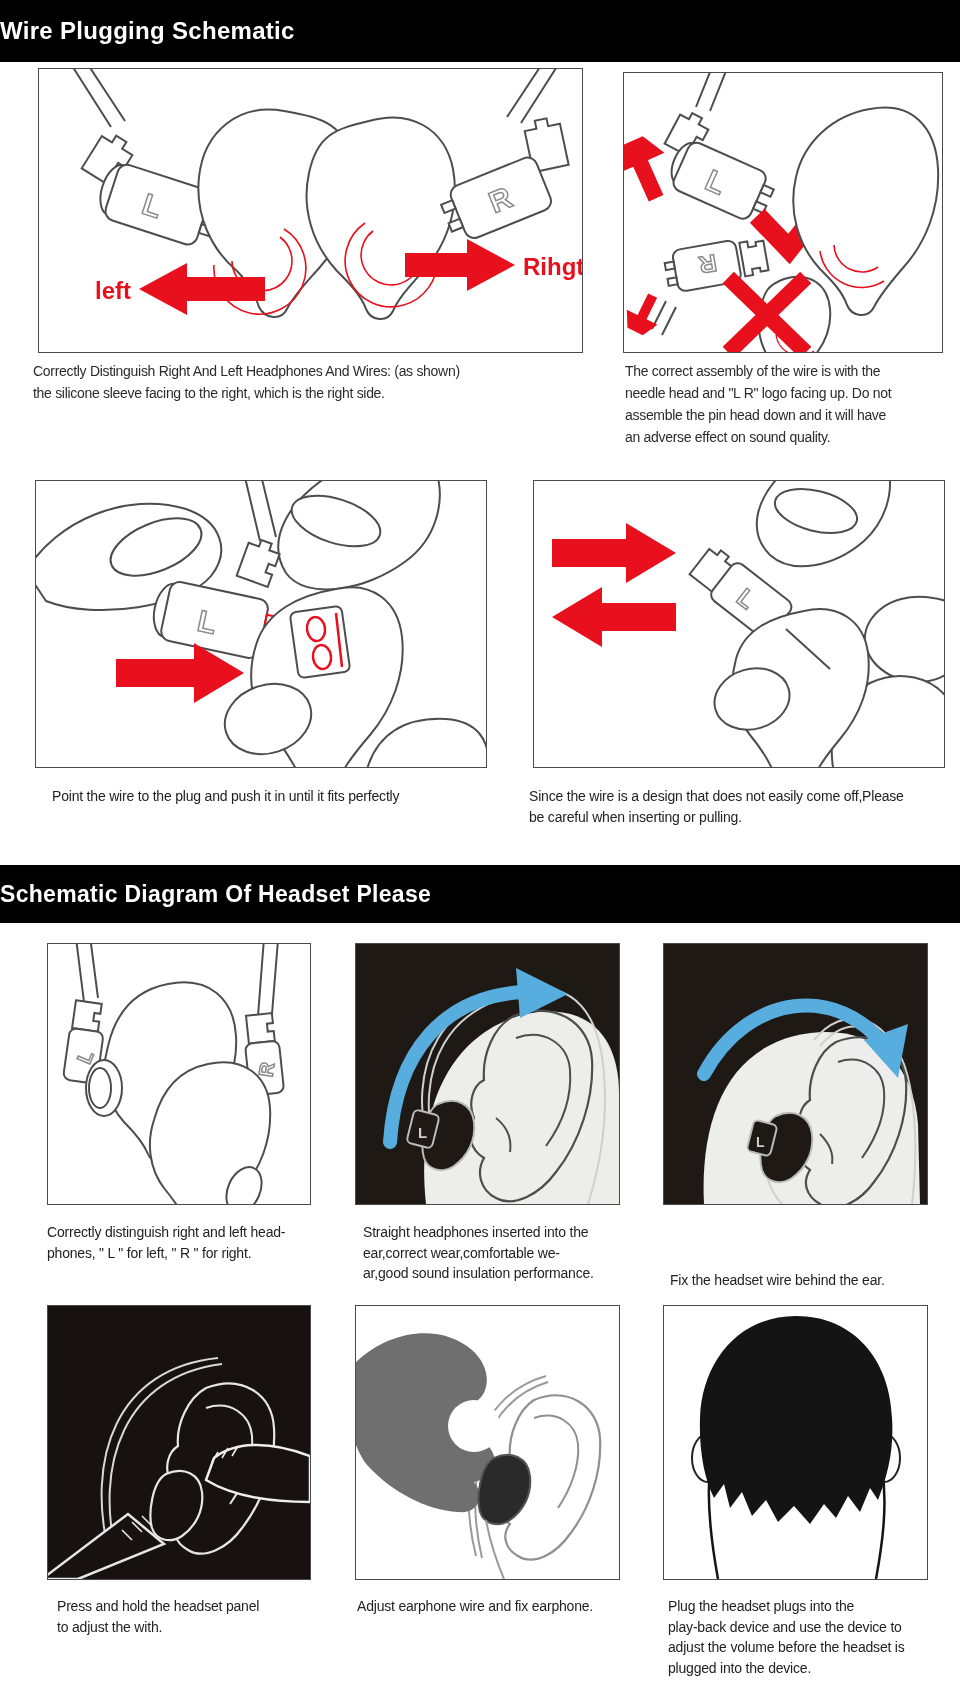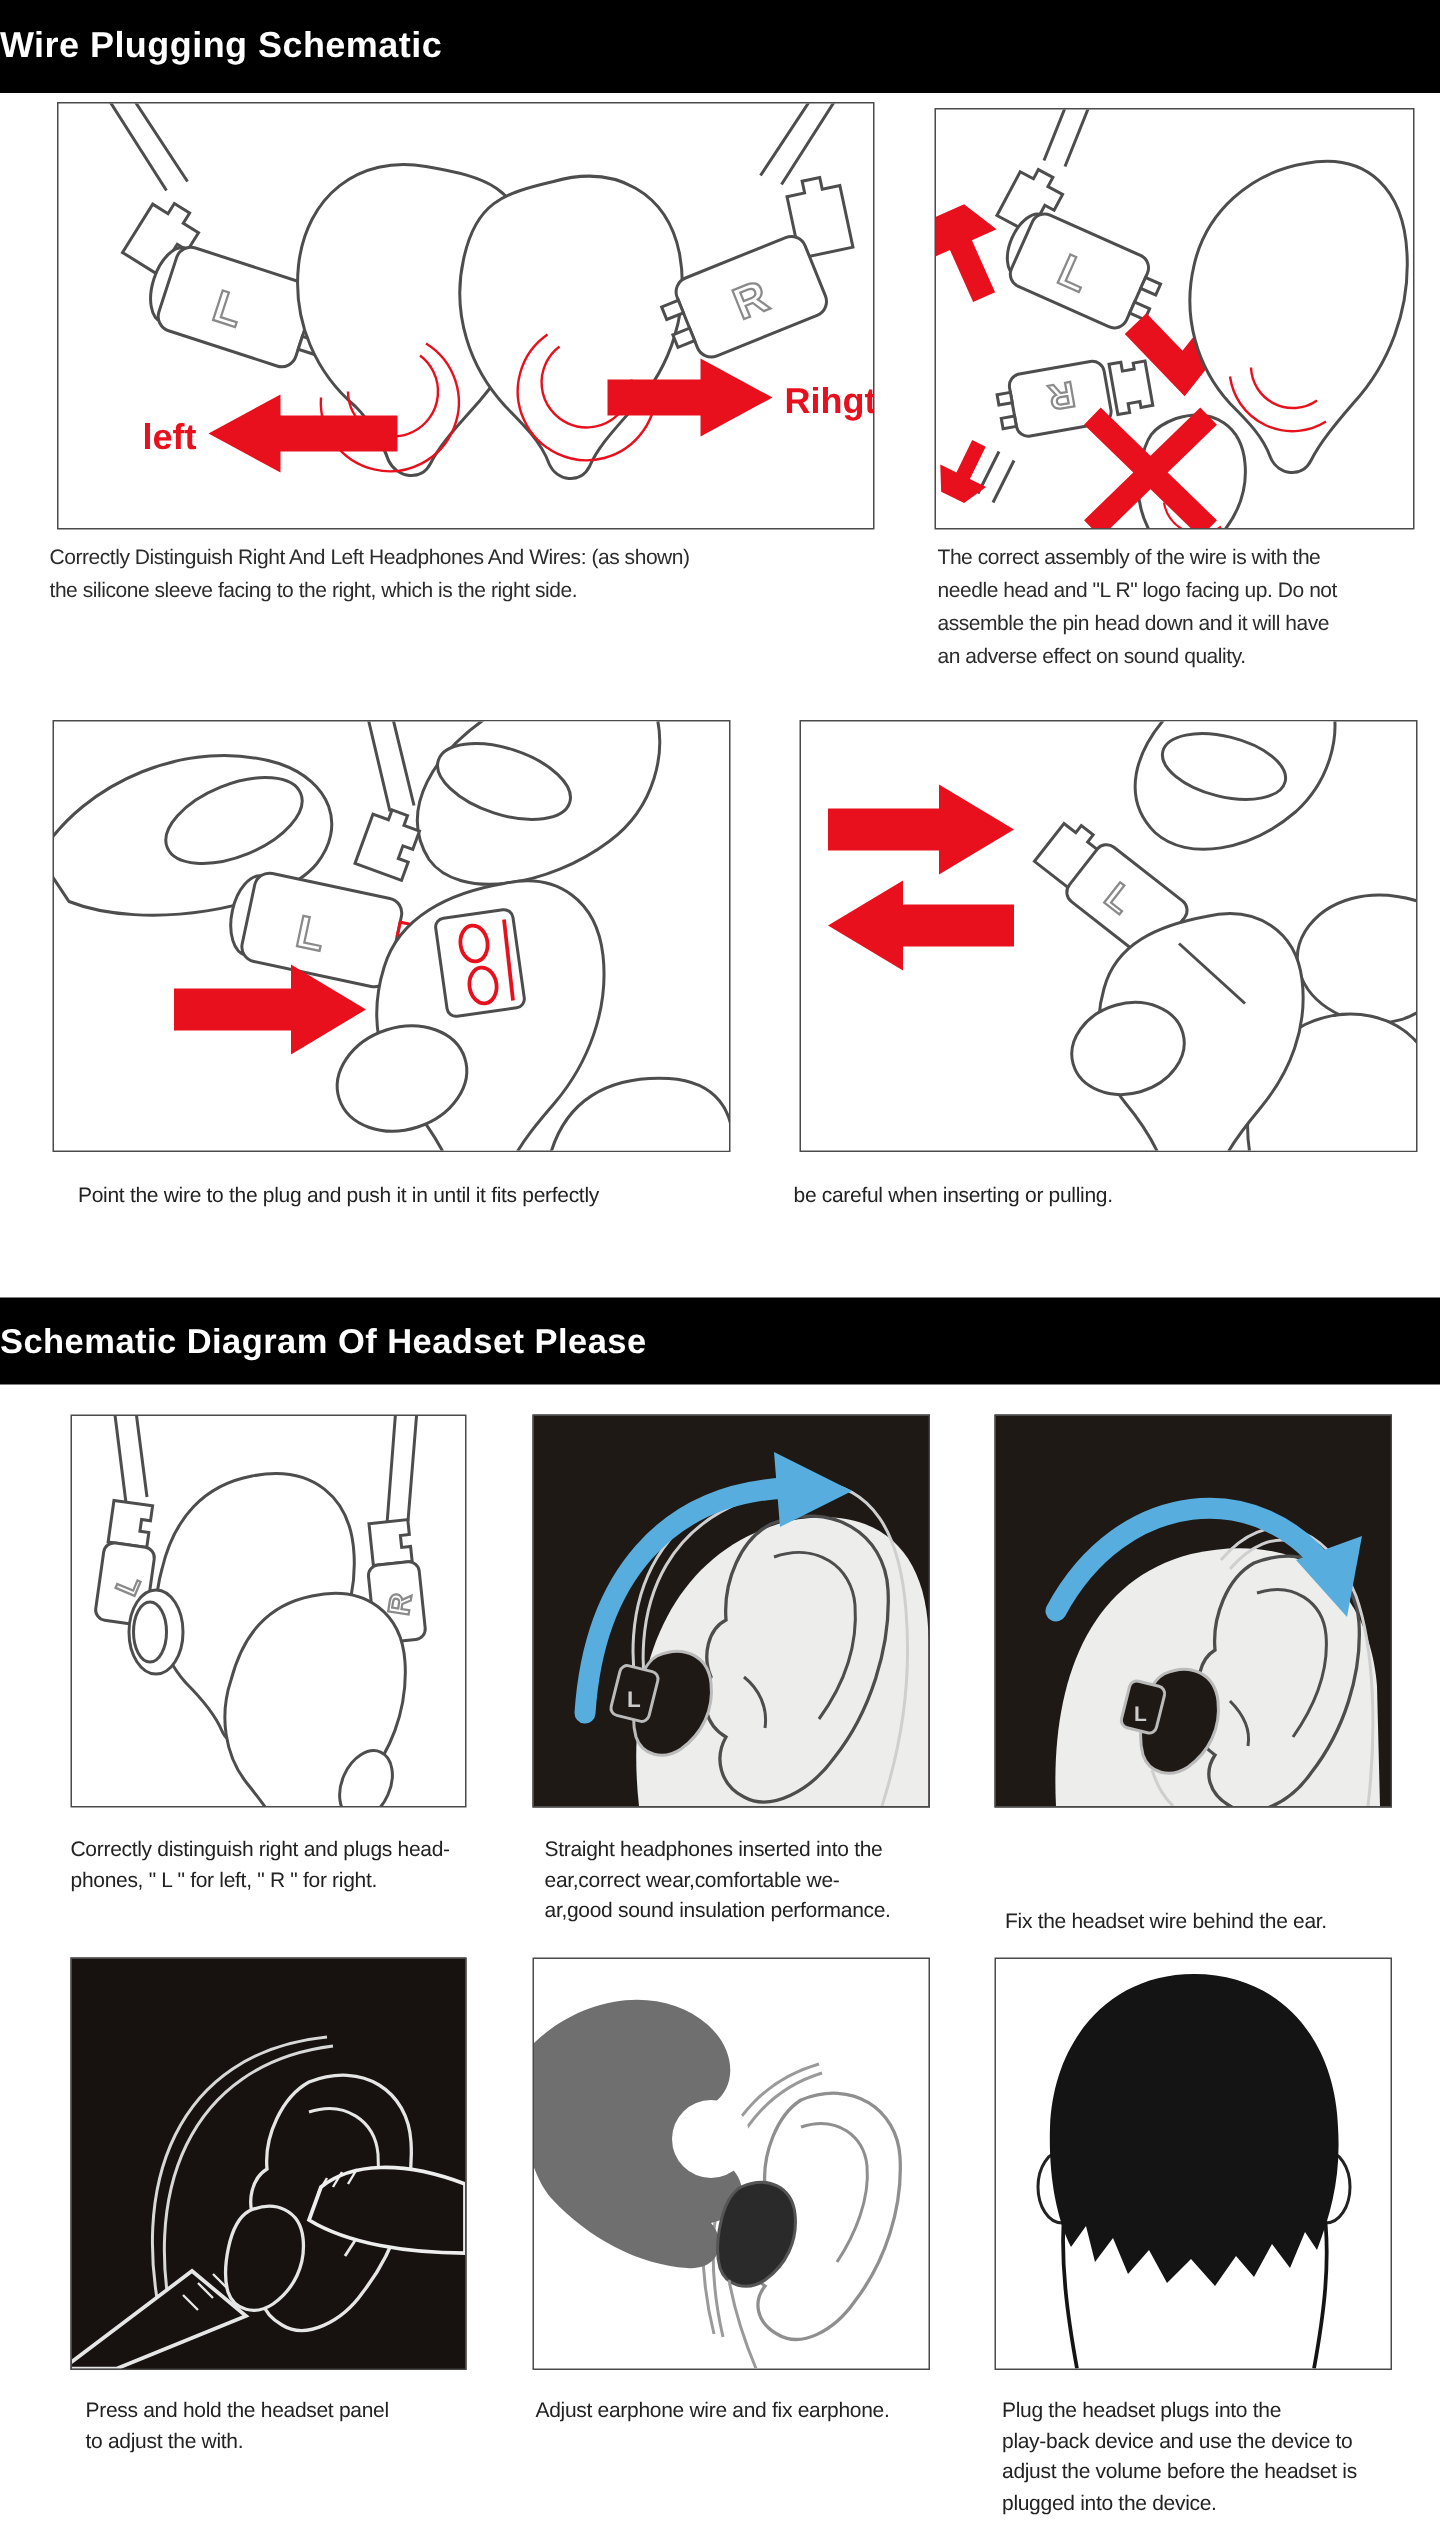--- a/index.html
+++ b/index.html
@@ -202,20 +202,21 @@
       <path class="lineart-f" d="M270,130 C304,122 330,140 334,172 C338,204 326,234 306,258 C296,270 288,280 282,292 L240,292 C234,278 226,266 216,254 C200,234 194,206 202,178 C210,148 238,136 270,130 Z"></path>
       <ellipse class="lineart-f" cx="218" cy="218" rx="38" ry="30" transform="rotate(-16 218 218)"></ellipse>
       <path class="lineart" d="M252,148 l44,40"></path>
     </svg>
   </div>
 
   <div class="cap" style="left:52px;top:786px;">
     <span>Point the wire to the plug and push it in until it fits perfectly</span>
   </div>
   <div class="cap" style="left:529px;top:786px;">
+    <span>Since the wire is a design that does not easily come off,Please</span>
     <span>be careful when inserting or pulling.</span>
   </div>
 
   <div class="banner" style="top:865px;height:58px;">
     <span style="font-size:23px;">Schematic Diagram Of Headset Please</span>
   </div>
 
   <div class="panel" style="left:47px;top:943px;width:264px;height:262px;">
     <svg width="262" height="260" viewBox="0 0 262 260">
       <path class="lineart" d="M28,-6 L36,58 M42,-8 L50,54"></path>
@@ -282,21 +283,21 @@
       <g>
         <path d="M112,172 C130,164 146,172 148,190 C150,208 142,224 128,234 C116,242 102,238 98,226 C94,212 98,180 112,172 Z" fill="#1e1915" stroke="#bbb" stroke-width="2"></path>
         <rect x="86" y="178" width="24" height="32" rx="5" fill="#1e1915" stroke="#bbb" stroke-width="2" transform="rotate(14 98 194)"></rect>
         <text x="92" y="203" fill="#ccc" font-size="14" font-weight="700">L</text>
       </g>
       <path class="whiteart" d="M104,236 C108,248 112,254 118,260" style="stroke:#cfcfcf"></path>
     </svg>
   </div>
 
   <div class="cap" style="left:47px;top:1222px;">
-    <span>Correctly distinguish right and plugs head-</span>
+    <span>Correctly distinguish right and left head-</span>
     <span>phones, " L " for left, " R " for right.</span>
   </div>
   <div class="cap" style="left:363px;top:1222px;">
     <span>Straight headphones inserted into the</span>
     <span>ear,correct wear,comfortable we-</span>
     <span>ar,good sound insulation performance.</span>
   </div>
   <div class="cap" style="left:670px;top:1222px;margin-top:48px;">
     <span>Fix the headset wire behind the ear.</span>
   </div>

